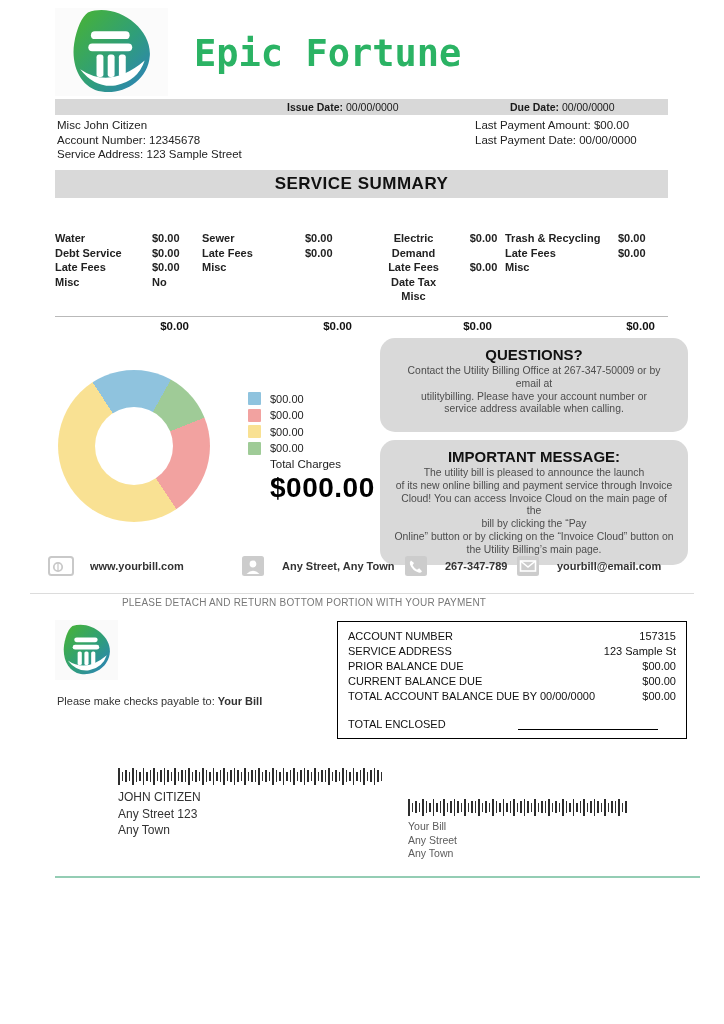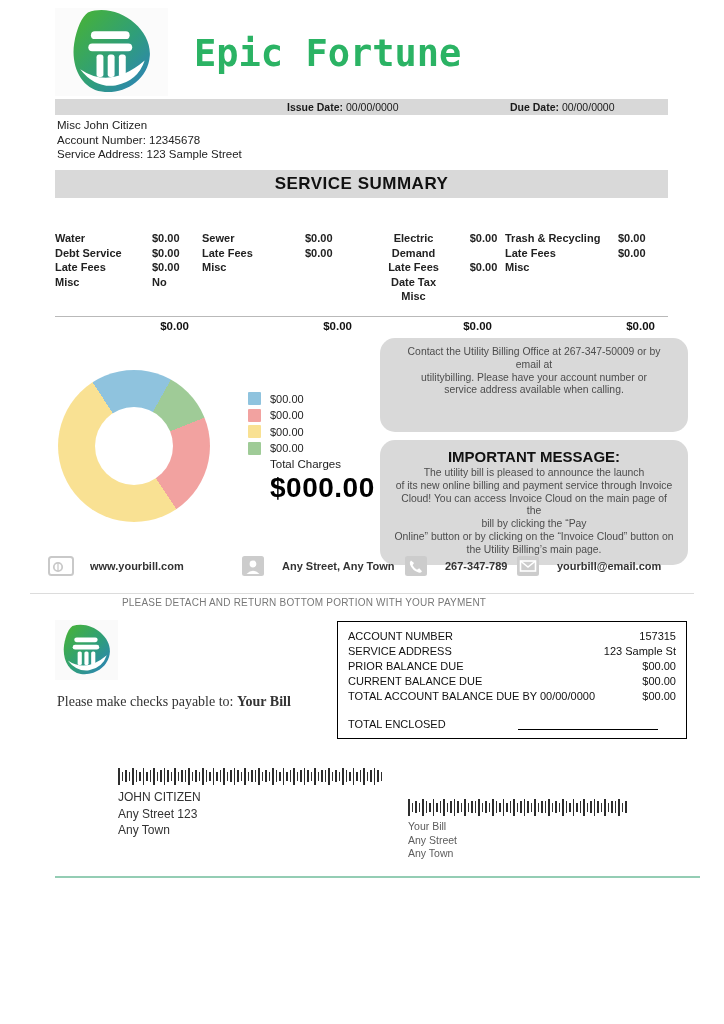--- a/index.html
+++ b/index.html
@@ -65,21 +65,21 @@
   .contact .item{display:flex;align-items:center;gap:16px;font-size:11px;font-weight:bold;color:#333;}
   .cicon{width:26px;height:22px;flex:0 0 auto;}
 
   .detach-rule{position:absolute;left:30px;top:593px;width:664px;border-top:1px solid #dcdcdc;}
   .detach-text{position:absolute;left:0;top:597px;width:608px;text-align:center;
                font-size:10px;color:#787878;letter-spacing:.2px;}
 
   
   .stub-logo{position:absolute;left:55px;top:620px;width:63px;height:60px;background:#fafafa;
              display:flex;align-items:center;justify-content:center;}
-  .checks{position:absolute;left:57px;top:694px;font-size:14px;line-height:15px;color:#333;font-family:Liberation Serif, serif;}
+  .checks{position:absolute;left:57px;top:694px;font-size:11px;line-height:15px;color:#333;}
   .checks .note{color:#5f5f5f;}
   .stub-box{position:absolute;left:337px;top:621px;width:350px;height:118px;box-sizing:border-box;
             border:1.5px solid #000;padding:7px 10px 1px 10px;font-size:11px;color:#111;}
   .stub-box .r{display:flex;justify-content:space-between;line-height:15px;}
   .stub-box .enclosed{margin-top:13px;display:flex;align-items:flex-end;}
   .stub-box .enclosed .lbl{line-height:15px;}
   .stub-box .write-line{width:140px;border-bottom:1.5px solid #000;margin:0 18px 2px auto;height:12px;}
 
   
   .mail1{position:absolute;left:118px;top:767px;}
@@ -125,20 +125,24 @@
   <div class="datebar">
     <span class="issue"><b>Issue Date:</b><span> 00/00/0000</span></span>
     <span class="due"><b>Due Date:</b><span> 00/00/0000</span></span>
   </div>
 
   <div class="cust-block">
     <div>Misc John Citizen</div>
     <div>Account Number: 12345678</div>
     <div>Service Address: 123 Sample Street</div>
   </div>
+  <div class="pay-block">
+    <div>Last Payment Amount: $00.00</div>
+    <div>Last Payment Date: 00/00/0000</div>
+  </div>
 
   <div class="banner">SERVICE SUMMARY</div>
 
   <div class="svc">
     <div class="grp g1">
       <span>Water</span>
         <span>$0.00</span>
       <span>Debt Service</span>
         <span>$0.00</span>
       <span>Late Fees</span>
@@ -199,20 +203,21 @@
       </div>
     <div class="row">
         <span class="sw sw-green"></span>
         <span>$00.00</span>
       </div>
     <div class="tc-label">Total Charges</div>
     <div class="tc-value">$000.00</div>
   </div>
 
   <div class="gray-box q-box">
+    <h3>QUESTIONS?</h3>
     <p>Contact the Utility Billing Office at 267-347-50009 or by email at
 utilitybilling. Please have your account number or
 service address available when calling.</p>
   </div>
   <div class="gray-box i-box">
     <h3>IMPORTANT MESSAGE:</h3>
     <p>The utility bill is pleased to announce the launch
 of its new online billing and payment service through Invoice
 Cloud! You can access Invoice Cloud on the main page of the
 bill  by clicking the “Pay

